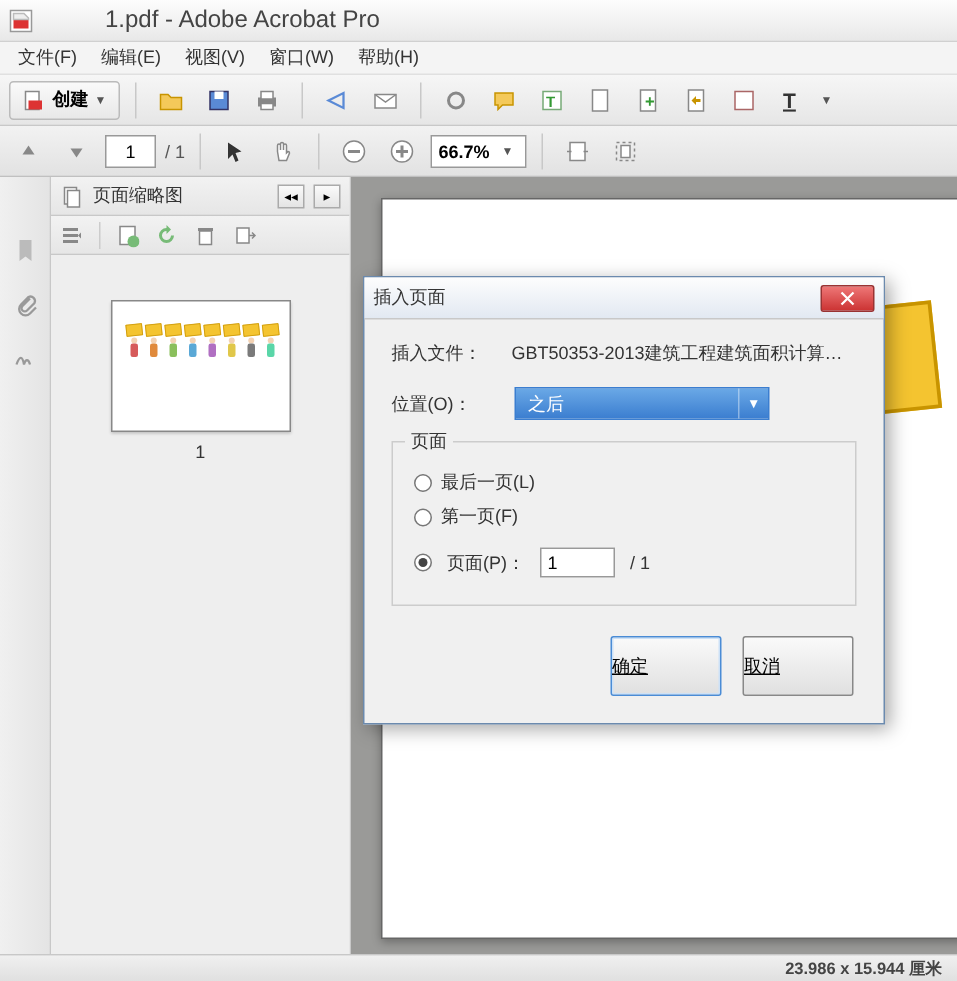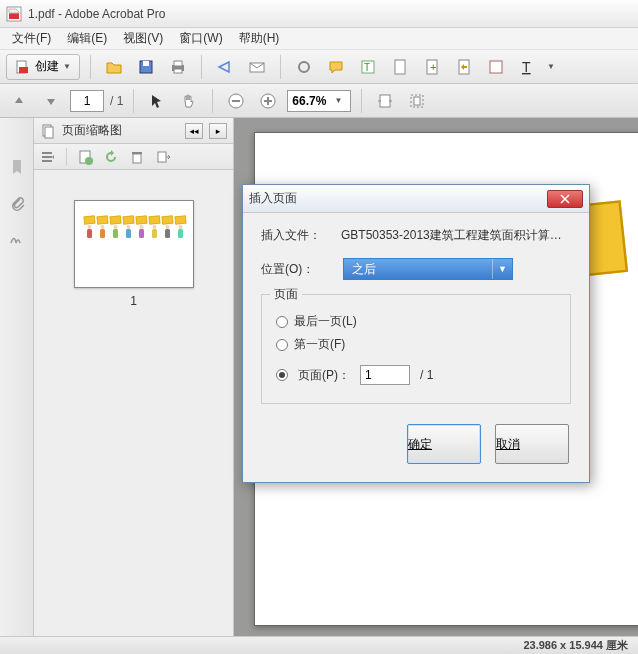--- a/index.html
+++ b/index.html
@@ -1,25 +1,25 @@
 <!DOCTYPE html>
 <html><head>
 <meta charset="utf-8">
 <style>
 * { box-sizing: border-box; margin: 0; padding: 0; font-family: "Microsoft YaHei", "SimSun", sans-serif; }
 body { width: 638px; height: 654px; background: #fff; overflow: hidden; position: relative; font-size: 12px; }
 
 .titlebar { height: 28px; background: linear-gradient(#fdfdfd, #e8e8e8); border-bottom: 1px solid #d0d0d0; display: flex; align-items: center; padding: 0 6px; }
 .titlebar .pdf-icon { width: 16px; height: 16px; margin-right: 6px; }
-.titlebar .title { color: #444; font-size: 12px; }
+.titlebar .title { color: #444; font-size: 16px; margin-left: 42px; }
 
 .menubar { height: 22px; background: #f4f4f4; display: flex; align-items: center; padding: 0 4px; border-bottom: 1px solid #e0e0e0; }
 .menubar .mi { padding: 2px 8px; color: #333; cursor: default; }
 
-.toolbar1 { height: 34px; background: linear-gradient(#f6f6f6, #e6e6e6); border-bottom: 1px solid #c8c8c8; display: flex; align-items: center; padding: 0 6px; gap: 6px; }
+.toolbar1 { height: 34px; background: linear-gradient(#f6f6f6, #e6e6e6); border-bottom: 1px solid #c8c8c8; display: flex; align-items: center; padding: 0 6px; gap: 6px; font-weight: bold; }
 .tb-btn { display: inline-flex; align-items: center; justify-content: center; width: 26px; height: 26px; border: 1px solid transparent; border-radius: 3px; }
 .sep { width: 1px; height: 24px; background: #c8c8c8; margin: 0 4px; }
 .create-btn { display: inline-flex; align-items: center; height: 26px; padding: 0 8px; border: 1px solid #bbb; border-radius: 3px; background: linear-gradient(#fafafa,#e8e8e8); gap: 4px; }
 .chev { font-size: 8px; color: #555; }
 
 .toolbar2 { height: 34px; background: linear-gradient(#f2f2f2, #e2e2e2); border-bottom: 1px solid #c0c0c0; display: flex; align-items: center; padding: 0 6px; gap: 6px; }
 .pageinput { width: 34px; height: 22px; border: 1px solid #999; text-align: center; font-size: 12px; }
 .zoom-select { height: 22px; border: 1px solid #999; background: #fff; padding: 0 4px; display: inline-flex; align-items: center; gap: 8px; min-width: 64px; font-weight: bold; }
 
 .workarea { display: flex; height: calc(654px - 28px - 22px - 34px - 34px - 18px); position: relative; }

